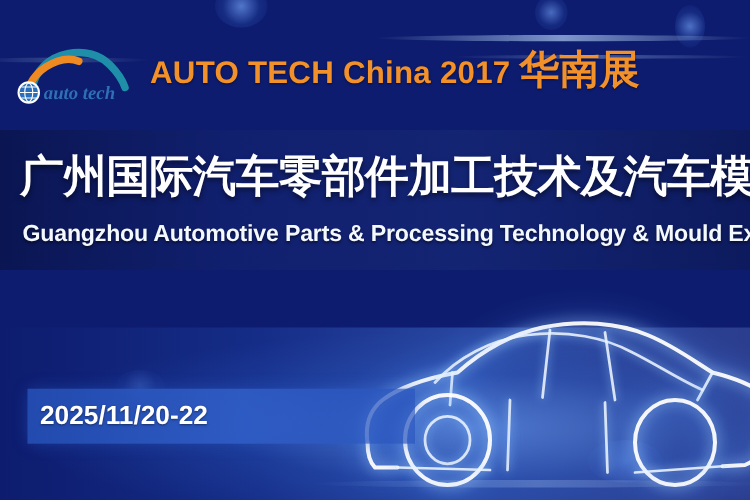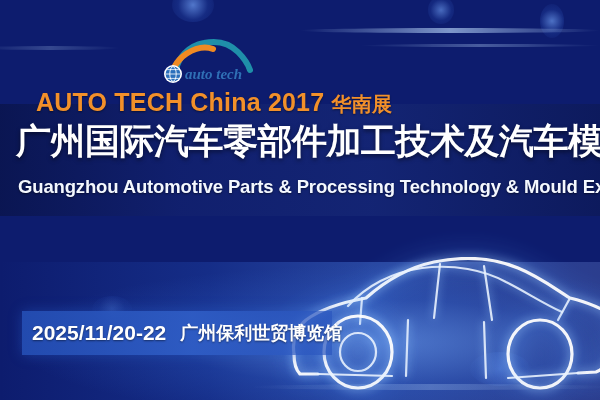--- a/index.html
+++ b/index.html
@@ -94,46 +94,45 @@
     right: 0;
     top: 104px;
     height: 112px;
     background: linear-gradient(90deg, #0a1550 0%, #11206e 30%, #142574 62%, #0d1a5c 100%);
     opacity: 0.92;
   }
 
   
   .header {
     position: absolute;
-    left: 28px;
+    left: 8px;
     top: 34px;
     height: 56px;
     display: flex;
-    align-items: center;
-    flex-direction: column;
+    align-items: flex-start;
   }
   .logo {
     position: relative;
     width: 104px;
     height: 54px;
     flex: 0 0 auto;
   }
   .logo svg { display: block; width: 104px; height: 54px; overflow: visible; }
   .brand-title {
     margin-left: 8px;
     color: #f2902a;
     font-size: 25px;
     font-weight: bold;
     letter-spacing: 0.2px;
     white-space: nowrap;
     text-shadow: 0 1px 2px rgba(0,0,0,0.45);
   }
   .brand-title .cn {
     font-family: "DejaVu Sans", "Liberation Sans", sans-serif;
-    font-size: 20px;
+    font-size: 32px;
   }
 
   
   .headline {
     position: absolute;
     left: 16px;
     top: 118px;
     width: 572px;
     color: #ffffff;
     font-family: "DejaVu Sans", "Liberation Sans", sans-serif;
@@ -175,20 +174,21 @@
   .date-bar {
     position: absolute;
     left: 22px;
     top: 311px;
     width: 310px;
     height: 44px;
     background: linear-gradient(90deg, rgba(36,78,180,0.92) 0%, rgba(48,95,200,0.88) 55%, rgba(40,84,190,0.70) 100%);
     display: flex;
     align-items: center;
     box-shadow: 0 0 12px rgba(40,90,200,0.45);
+    gap: 44px;
   }
   .date-text {
     margin-left: 10px;
     color: #ffffff;
     font-size: 21px;
     font-weight: bold;
     letter-spacing: 0px;
     white-space: nowrap;
     text-shadow: 0 1px 2px rgba(0,0,0,0.45);
   }
@@ -264,16 +264,15 @@
       <span class="cn">华南展</span>
     </div>
   </div>
 
   <div class="headline">广州国际汽车零部件加工技术及汽车模具展览会</div>
   <div class="subhead">Guangzhou Automotive Parts &amp; Processing Technology &amp; Mould Expo 2025</div>
 
 
   <div class="date-bar">
     <span class="date-text">2025/11/20-22</span>
-    <span class="venue-text">广州保利世贸博览馆</span>
   </div>
 
 </div>
 
 </body></html>

